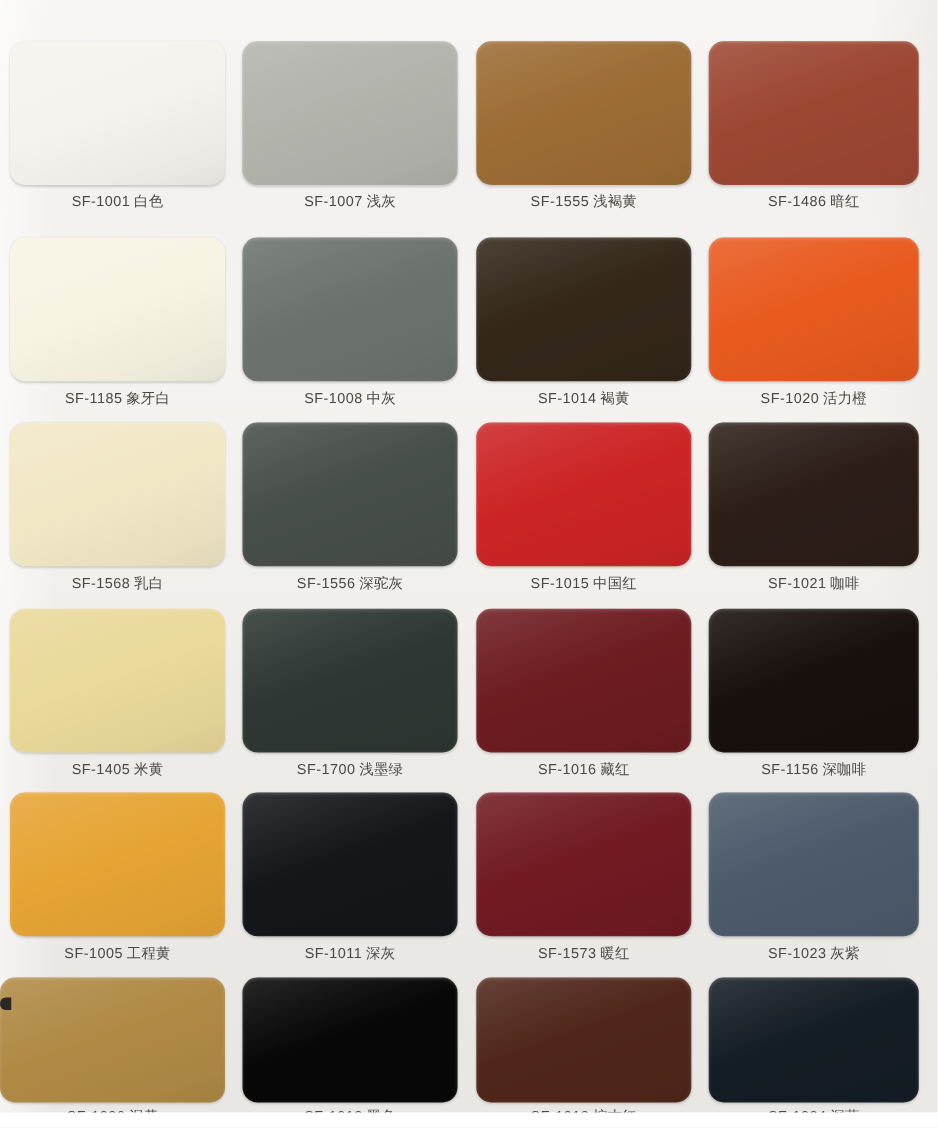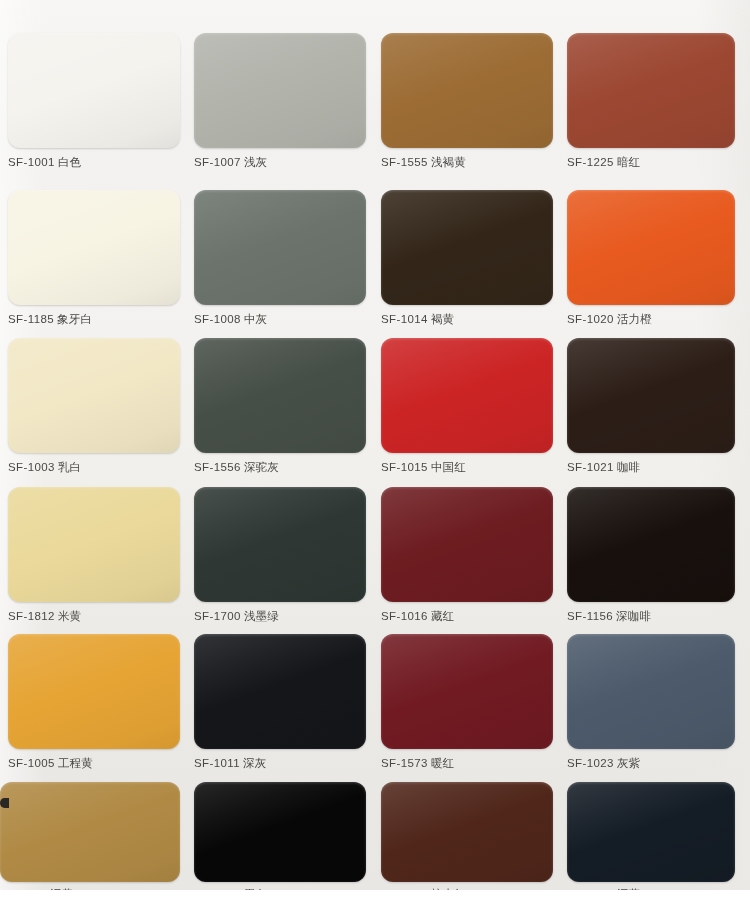--- a/index.html
+++ b/index.html
@@ -85,21 +85,21 @@
       rgba(255,255,255,0.0) 46%,
       rgba(0,0,0,0.04) 84%,
       rgba(0,0,0,0.08) 100%);
     pointer-events: none;
   }
   .caption {
     position: absolute;
     top: 122px;
     left: 0;
     width: 100%;
-    text-align: left;
+    text-align: center;
     font-size: 11.5px;
     line-height: 14px;
     color: #4a4845;
     letter-spacing: 0.2px;
     white-space: nowrap;
   }
   .caption .code { letter-spacing: 0.4px; }
   .caption .cname { margin-left: 3px; }
 
   
@@ -134,21 +134,21 @@
       <div class="cell" style="left: 381px; top: 33px; width: 172px;">
         <div class="swatch" title="浅褐黄" style="background: rgb(156, 108, 52);">
           <div class="gloss"></div>
         </div>
         <div class="caption"><span class="code">SF-1555</span><span class="cname">浅褐黄</span></div>
       </div>
       <div class="cell" style="left: 567px; top: 33px; width: 168px;">
         <div class="swatch" title="暗红" style="background: rgb(156, 71, 50);">
           <div class="gloss"></div>
         </div>
-        <div class="caption"><span class="code">SF-1225</span><span class="cname">暗红</span></div>
+        <div class="caption"><span class="code">SF-1486</span><span class="cname">暗红</span></div>
       </div>
       <div class="cell" style="left: 8px; top: 190px; width: 172px;">
         <div class="swatch" title="象牙白" style="background: rgb(247, 244, 228);">
           <div class="gloss"></div>
         </div>
         <div class="caption"><span class="code">SF-1185</span><span class="cname">象牙白</span></div>
       </div>
       <div class="cell" style="left: 194px; top: 190px; width: 172px;">
         <div class="swatch" title="中灰" style="background: rgb(107, 115, 108);">
           <div class="gloss"></div>
@@ -164,21 +164,21 @@
       <div class="cell" style="left: 567px; top: 190px; width: 168px;">
         <div class="swatch" title="活力橙" style="background: rgb(232, 90, 31);">
           <div class="gloss"></div>
         </div>
         <div class="caption"><span class="code">SF-1020</span><span class="cname">活力橙</span></div>
       </div>
       <div class="cell" style="left: 8px; top: 338px; width: 172px;">
         <div class="swatch" title="乳白" style="background: rgb(242, 232, 198);">
           <div class="gloss"></div>
         </div>
-        <div class="caption"><span class="code">SF-1003</span><span class="cname">乳白</span></div>
+        <div class="caption"><span class="code">SF-1568</span><span class="cname">乳白</span></div>
       </div>
       <div class="cell" style="left: 194px; top: 338px; width: 172px;">
         <div class="swatch" title="深驼灰" style="background: rgb(70, 79, 71);">
           <div class="gloss"></div>
         </div>
         <div class="caption"><span class="code">SF-1556</span><span class="cname">深驼灰</span></div>
       </div>
       <div class="cell" style="left: 381px; top: 338px; width: 172px;">
         <div class="swatch" title="中国红" style="background: rgb(204, 36, 37);">
           <div class="gloss"></div>
@@ -188,21 +188,21 @@
       <div class="cell" style="left: 567px; top: 338px; width: 168px;">
         <div class="swatch" title="咖啡" style="background: rgb(44, 30, 23);">
           <div class="gloss"></div>
         </div>
         <div class="caption"><span class="code">SF-1021</span><span class="cname">咖啡</span></div>
       </div>
       <div class="cell" style="left: 8px; top: 487px; width: 172px;">
         <div class="swatch" title="米黄" style="background: rgb(234, 217, 154);">
           <div class="gloss"></div>
         </div>
-        <div class="caption"><span class="code">SF-1812</span><span class="cname">米黄</span></div>
+        <div class="caption"><span class="code">SF-1405</span><span class="cname">米黄</span></div>
       </div>
       <div class="cell" style="left: 194px; top: 487px; width: 172px;">
         <div class="swatch" title="浅墨绿" style="background: rgb(46, 55, 51);">
           <div class="gloss"></div>
         </div>
         <div class="caption"><span class="code">SF-1700</span><span class="cname">浅墨绿</span></div>
       </div>
       <div class="cell" style="left: 381px; top: 487px; width: 172px;">
         <div class="swatch" title="藏红" style="background: rgb(109, 28, 32);">
           <div class="gloss"></div>

